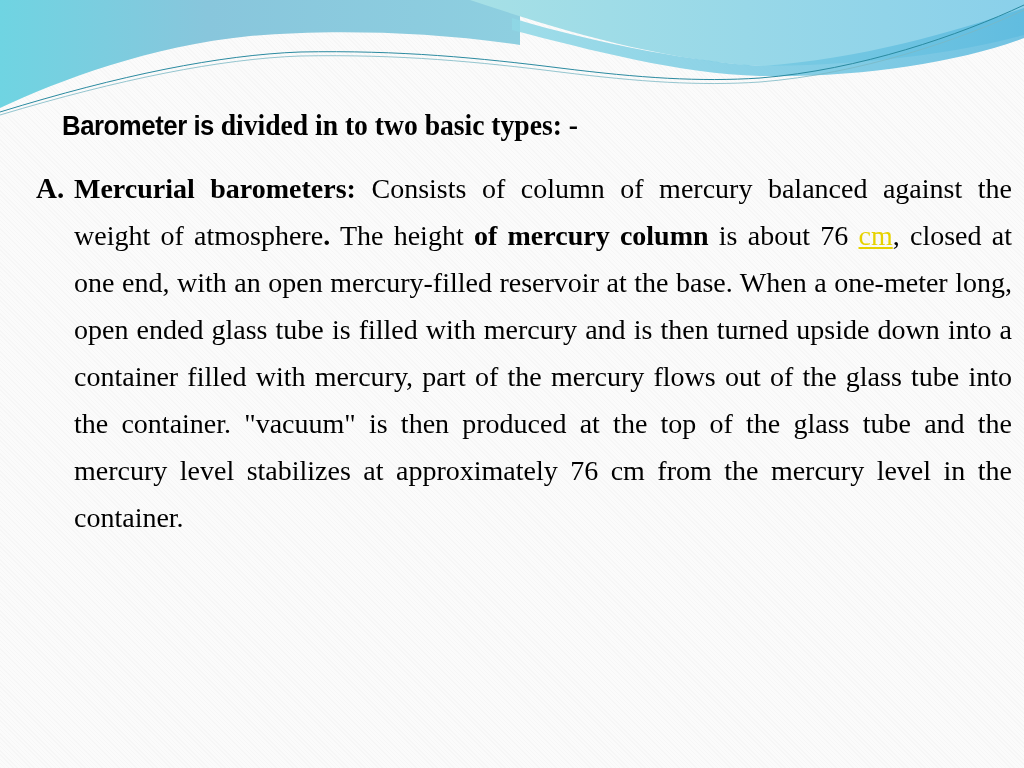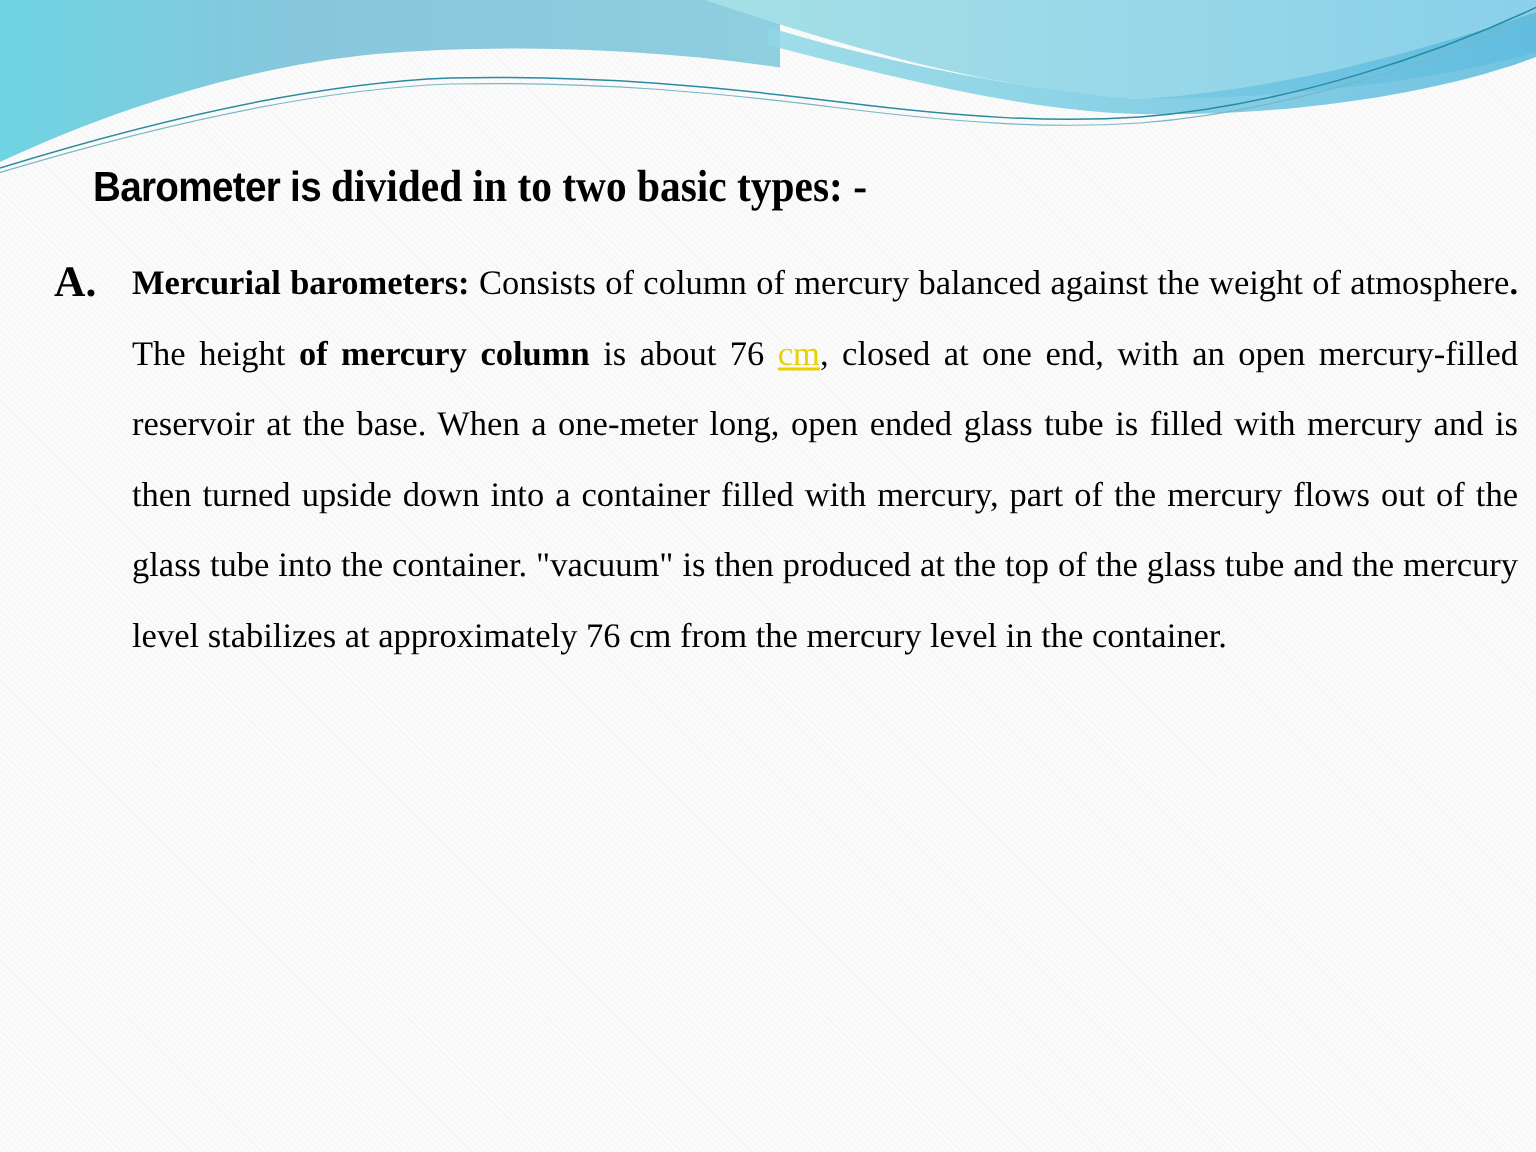--- a/index.html
+++ b/index.html
@@ -18,22 +18,22 @@
     transform: scaleX(0.92); transform-origin: left top;
     white-space: nowrap;
   }
   .title .serif { font-family: "Liberation Serif", serif; font-size: 30px; letter-spacing: 0; }
   .list-item { position: absolute; left: 36px; top: 165px; width: 976px; }
   .marker {
     position: absolute; left: 0; top: 0;
     font-weight: bold; font-size: 29px; line-height: 47px;
   }
   .paragraph {
-    margin-left: 52px;
-    font-size: 23px; line-height: 47px;
+    margin-left: 38px;
+    font-size: 28px; line-height: 47px;
     text-align: justify; text-align-last: left;
   }
   .paragraph b { font-weight: bold; }
   .link { color: #e6d200; text-decoration: underline; cursor: pointer; }
 </style>
 </head>
 <body>
 
 <svg class="header-wave" viewBox="0 0 1024 120" preserveAspectRatio="none">
   <defs>

